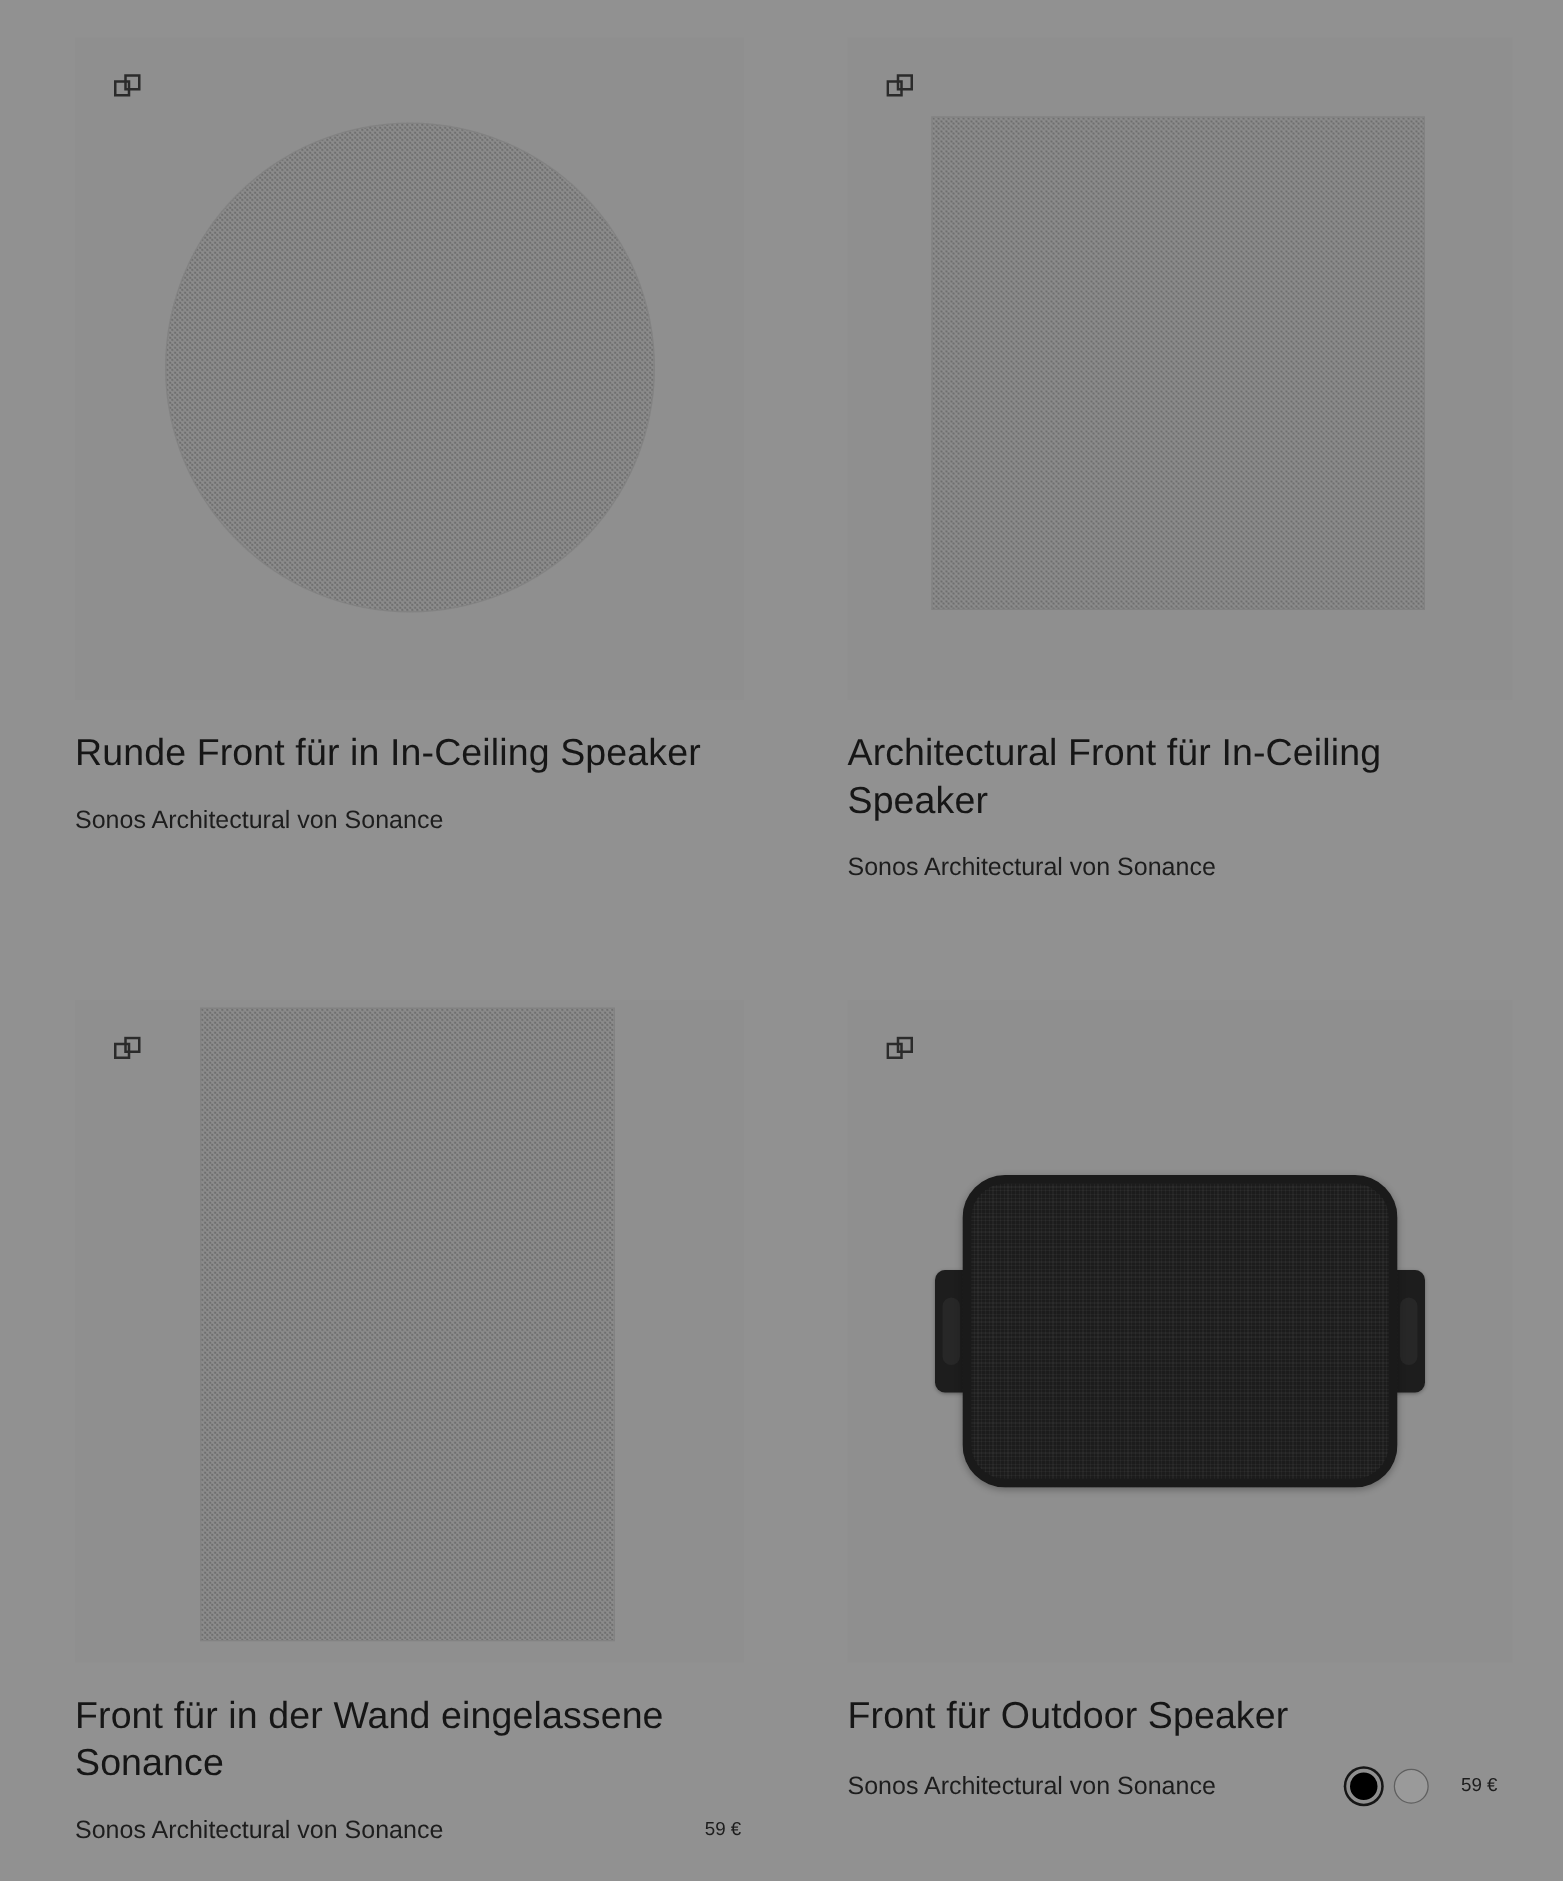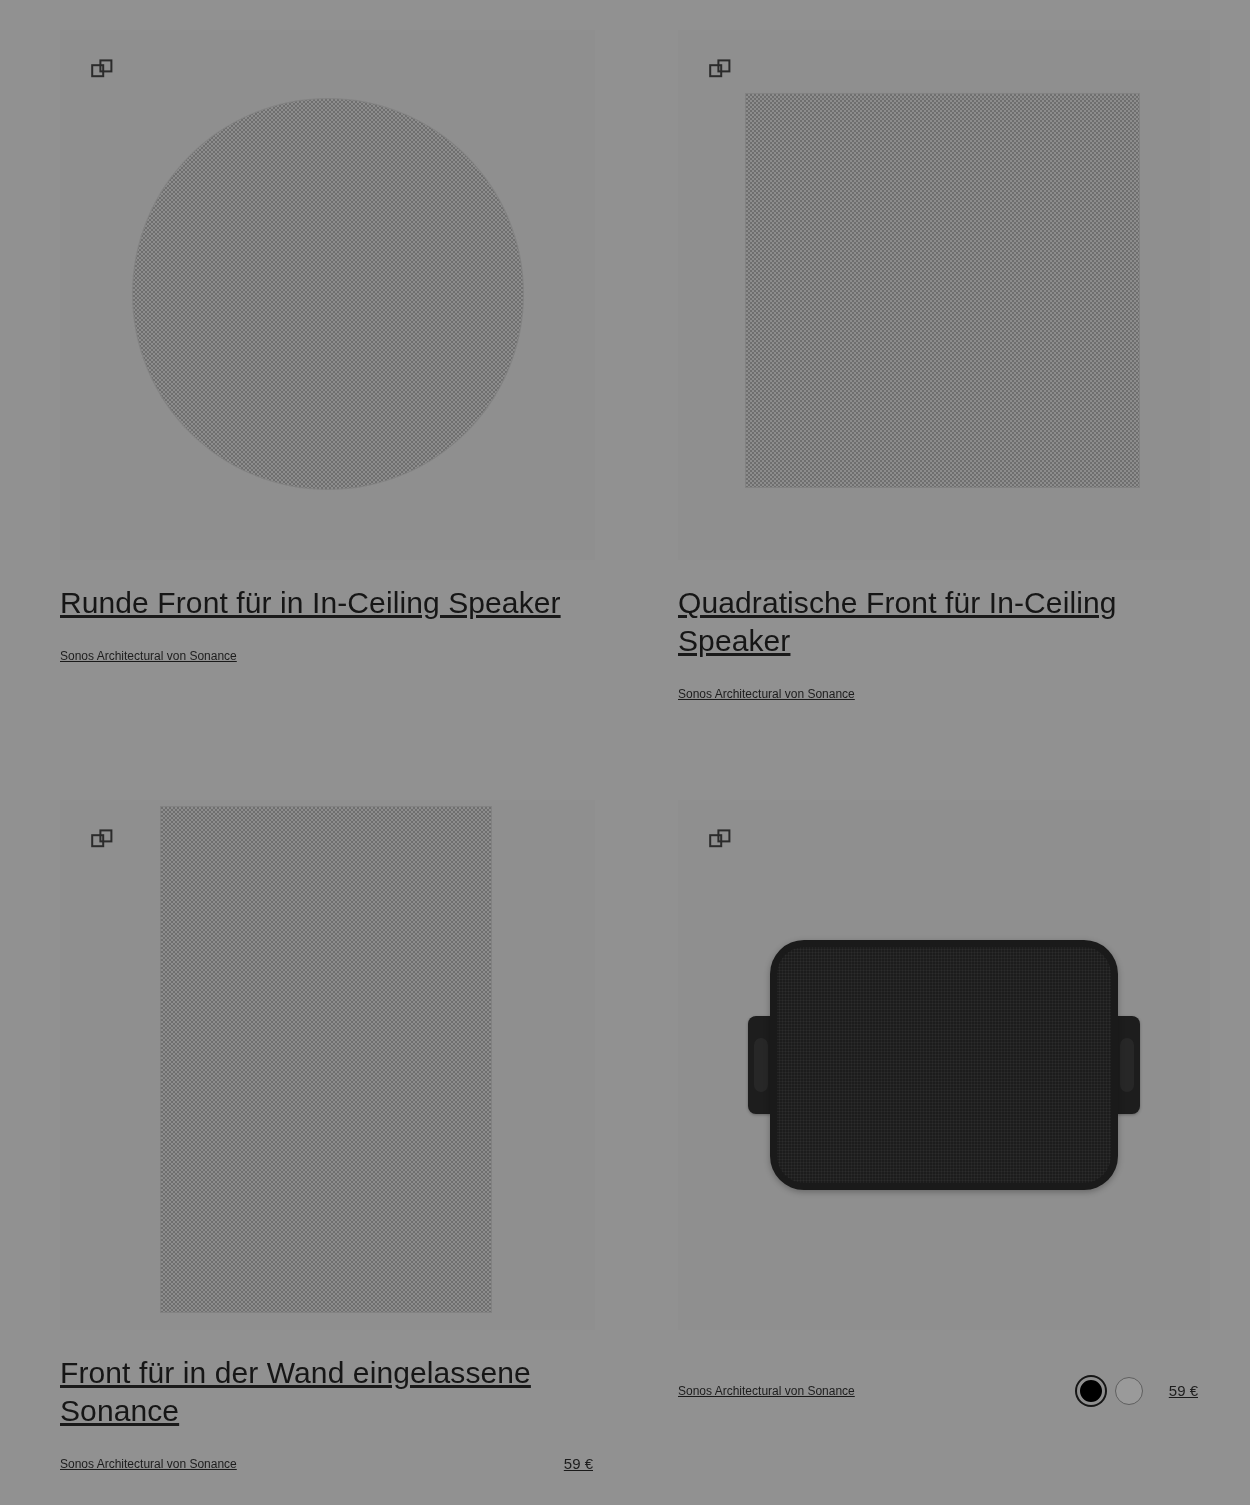--- a/index.html
+++ b/index.html
@@ -16,21 +16,20 @@
   }
 
   .product-grid {
     position: relative;
     width: 1250px;
     height: 1505px;
     display: grid;
     grid-template-columns: 619px 619px;
     grid-template-rows: 770px 735px;
     column-gap: 0px;
-    text-decoration: underline;
   }
 
   .product-card {
     position: relative;
     padding: 30px 24px 0 60px;
     box-sizing: border-box;
   }
   .product-card.col-right {
     padding-left: 59px;
     padding-right: 40px;
@@ -155,21 +154,21 @@
     max-width: 540px;
   }
 
   .meta-row {
     display: flex;
     align-items: center;
     margin-top: 23px;
     max-width: 533px;
   }
   .product-subtitle {
-    font-size: 12px;
+    font-size: 20px;
     line-height: 22px;
     color: #1d1d1d;
     white-space: nowrap;
   }
   .spacer { flex: 1 1 auto; }
 
   .swatches {
     display: flex;
     align-items: center;
     gap: 10px;
@@ -234,21 +233,21 @@
         <svg viewBox="0 0 22 22" width="22" height="22" aria-hidden="true">
           <rect x="1.2" y="6.2" width="11" height="11" fill="none" stroke="#2b2b2b" stroke-width="2"></rect>
           <rect x="9.4" y="1.4" width="11" height="11" fill="none" stroke="#2b2b2b" stroke-width="2"></rect>
         </svg>
       </span>
       <div class="stage">
         <div class="grille grille-square"></div>
       </div>
     </div>
     <div class="info">
-      <h2 class="product-title">Quadratische Front für In-Ceiling Speaker</h2>
+      <h2 class="product-title">Architectural Front für In-Ceiling Speaker</h2>
       <div class="meta-row">
         <span class="product-subtitle">Sonos Architectural von Sonance</span>
         <span class="spacer"></span>
         <span class="price hidden-slot"></span>
       </div>
     </div>
   </div>
 
   <div class="product-card col-left">
     <div class="media">
@@ -282,20 +281,21 @@
       </span>
       <div class="stage">
         <div class="outdoor-speaker">
           <span class="outdoor-tab left"></span>
           <span class="outdoor-tab right"></span>
           <span class="outdoor-body"></span>
         </div>
       </div>
     </div>
     <div class="info">
+      <h2 class="product-title">Front für Outdoor Speaker</h2>
       <div class="meta-row">
         <span class="product-subtitle">Sonos Architectural von Sonance</span>
         <span class="spacer"></span>
         <span class="swatches">
           <span class="swatch selected"></span>
           <span class="swatch unselected"></span>
         </span>
         <span class="price">59 €</span>
       </div>
     </div>

